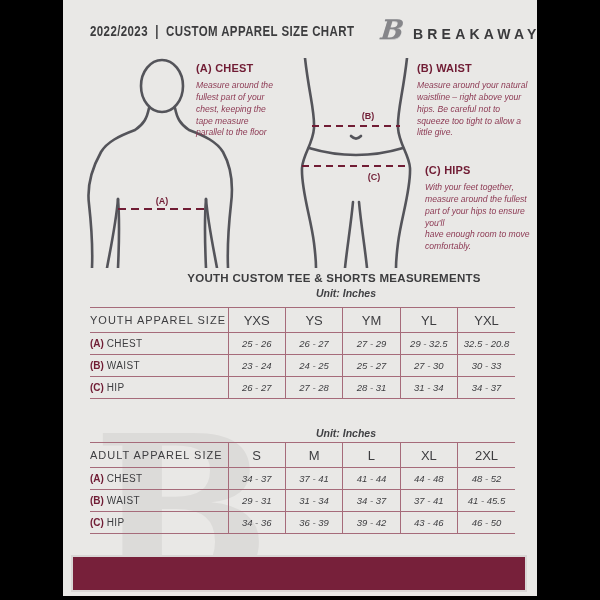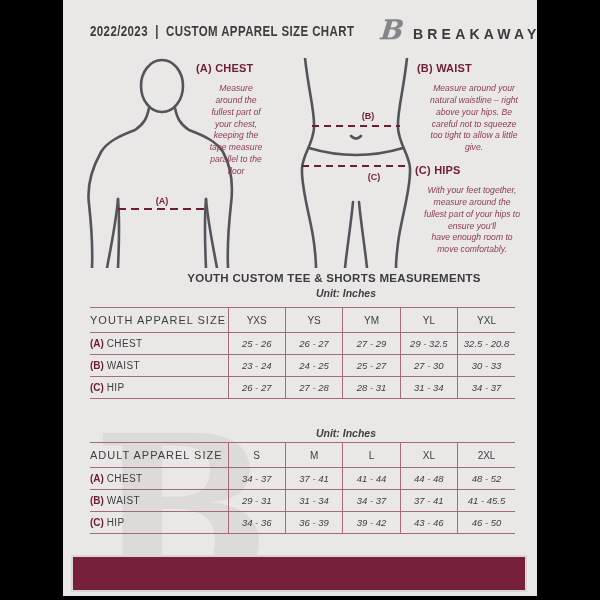--- a/index.html
+++ b/index.html
@@ -28,28 +28,28 @@
     letter-spacing:4.2px;white-space:pre;
   }
   
   svg.fig{position:absolute;z-index:1;}
   .fig-upper{left:20px;top:58px;}
   .fig-lower{left:232px;top:58px;}
   
   .guide{position:absolute;z-index:2;}
   .guide-chest{left:133px;top:62px;width:80px;}
   .guide-waist{left:354px;top:62px;width:114px;}
-  .guide-hips{left:352px;top:164px;width:114px;}
+  .guide-hips{left:362px;top:164px;width:114px;}
   .guide h3{
     margin:0 0 6px 0;font-size:11px;font-weight:700;color:#701c34;
     letter-spacing:.2px;
   }
   .guide p{
-    margin:9px;font-size:8.6px;font-style:italic;color:#8d3a54;
-    line-height:1.38;white-space:pre-line;text-align:center;
+    margin:0;font-size:8.6px;font-style:italic;color:#8d3a54;
+    line-height:1.38;white-space:pre-line;
   }
   
   .sec-title{
     left:0;width:542px;text-align:center;font-size:11.5px;font-weight:700;
     color:#3c3c3e;letter-spacing:.3px;
   }
   .sec-unit{
     left:0;width:566px;text-align:center;font-size:10.5px;font-style:italic;
     font-weight:600;color:#414144;
   }
@@ -67,21 +67,21 @@
   table.size th,table.size td{
     padding:0;height:21px;font-weight:400;color:#3d3d40;
     background:transparent;
   }
   table.size thead th{height:24px;}
   .cell-head-label{
     text-align:left;padding-left:10px;font-size:11px;letter-spacing:1px;
     color:#3d3d40;
   }
   .cell-size{
-    text-align:center;font-size:10px;font-weight:700;color:#343437;
+    text-align:center;font-size:13px;font-weight:700;color:#343437;
     border-left:1.5px solid #a66b7a;
     margin-left:20px;
   }
   .cell-row-label{text-align:left;padding-left:10px;font-size:10px;}
   .cell-row-label .pfx{font-weight:700;color:#701c34;}
   .cell-row-label .lbl{color:#3d3d40;letter-spacing:.4px;}
   .cell-val{
     text-align:center;font-size:9.5px;color:#3d3d40;
     border-left:1.5px solid #a66b7a;
     font-style:italic;

